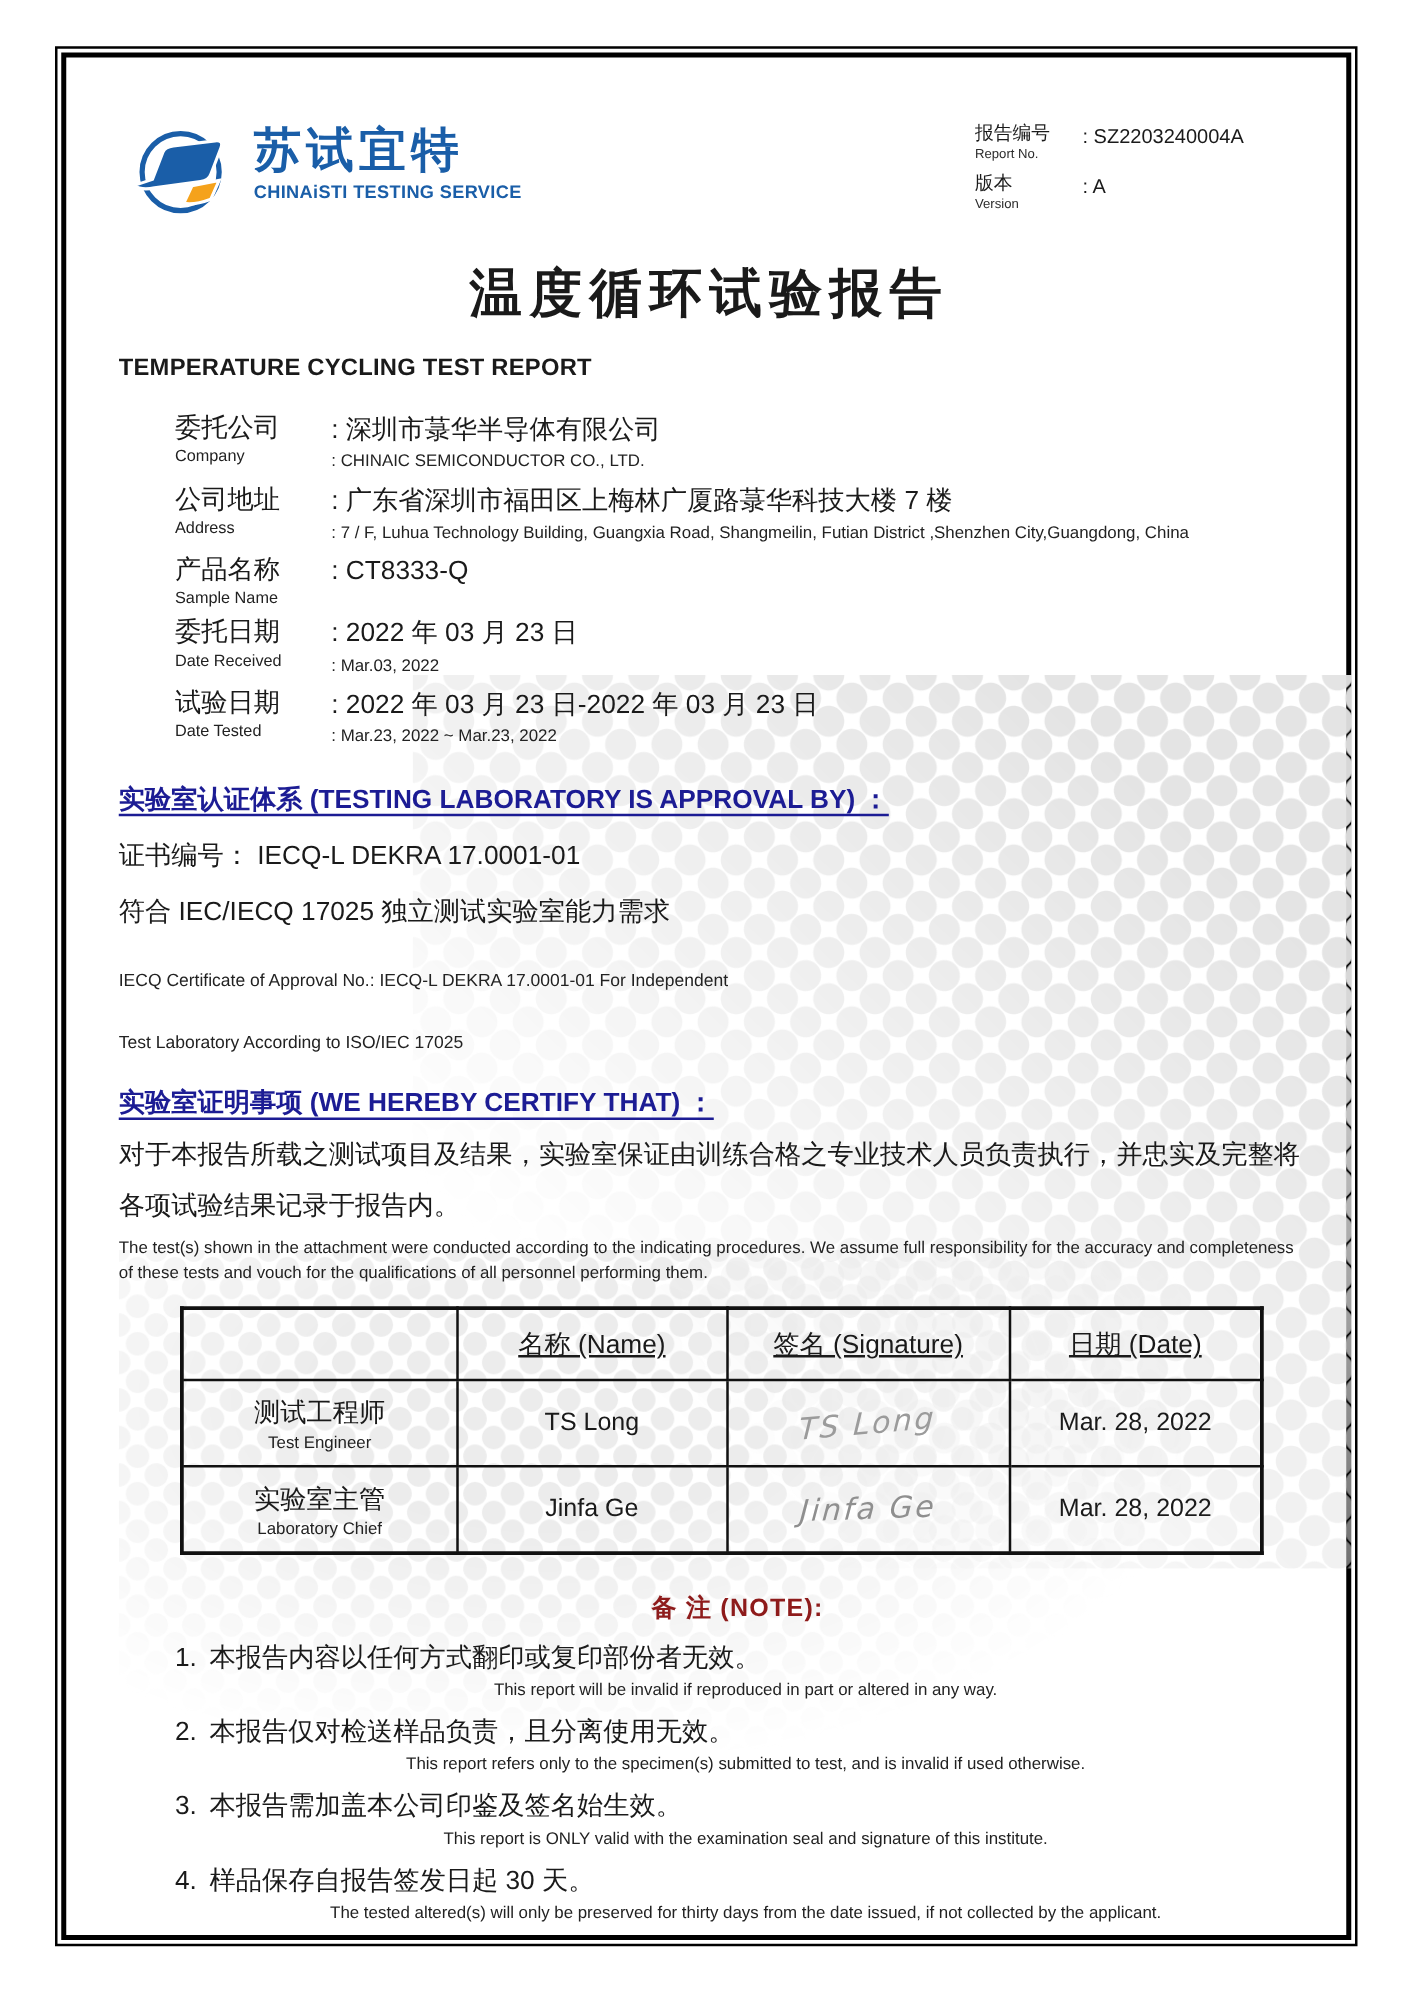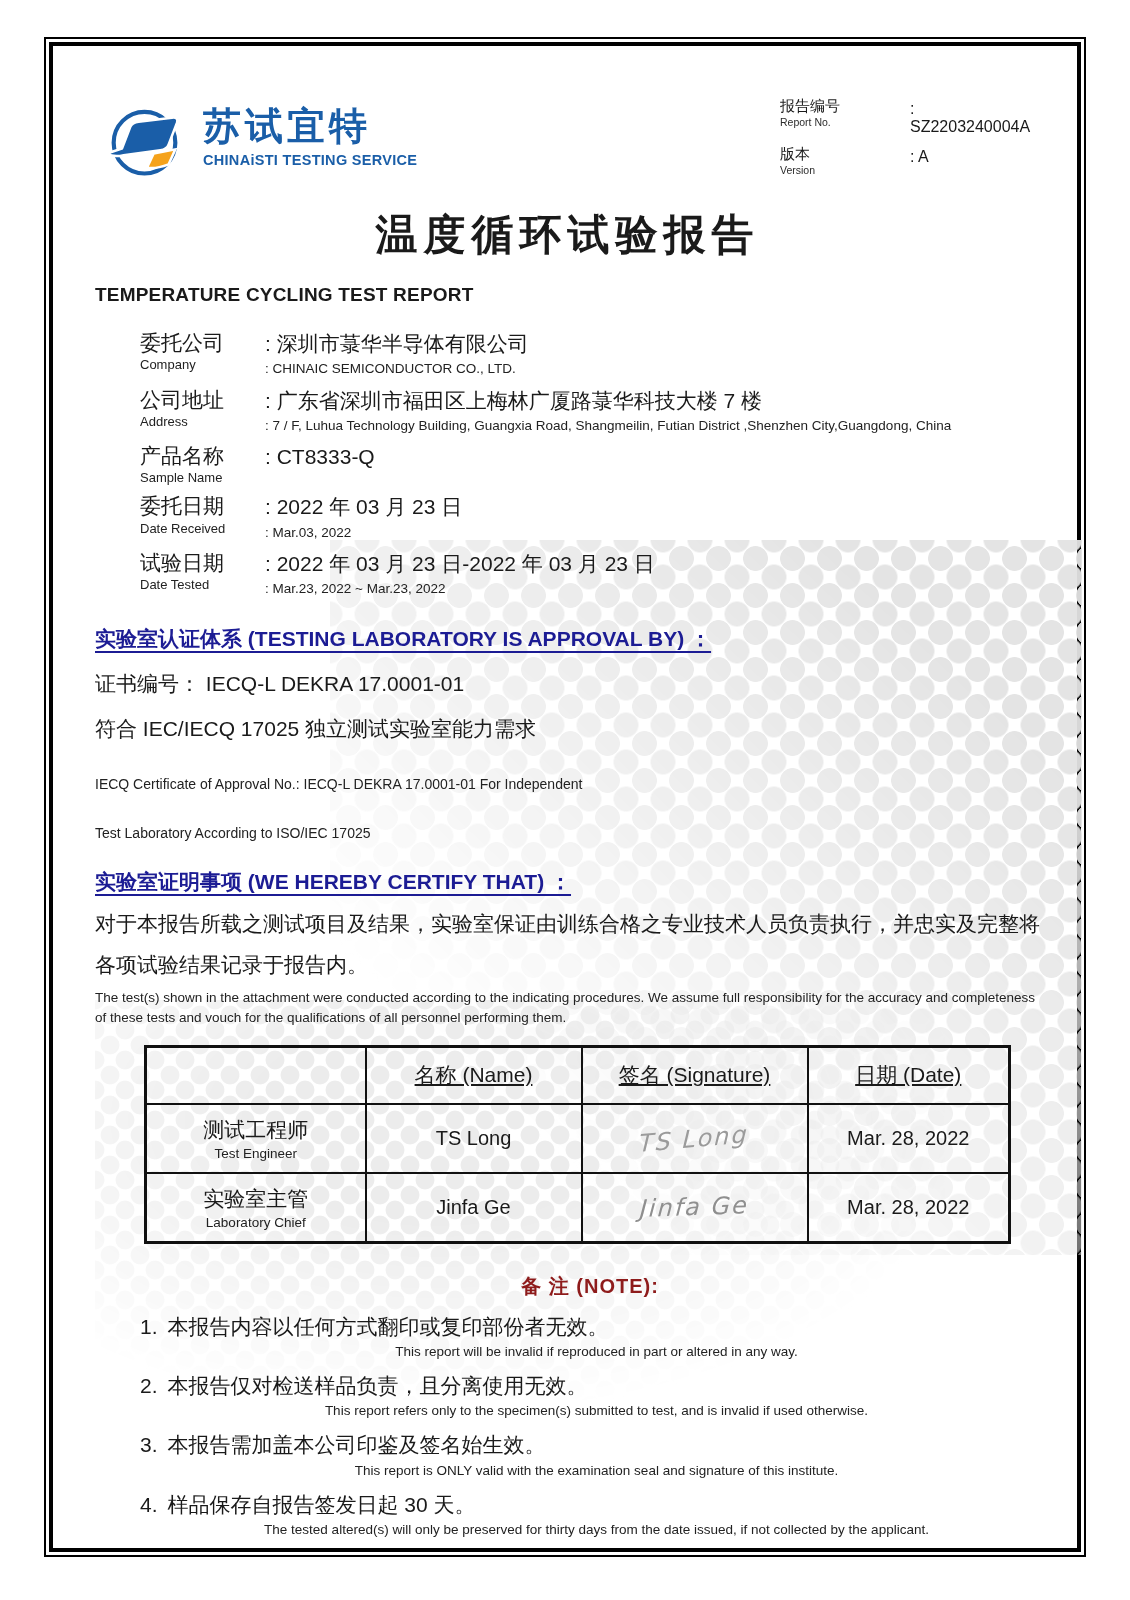--- a/index.html
+++ b/index.html
@@ -45,27 +45,27 @@
       radial-gradient(circle,#e7e7e7 9px,rgba(231,231,231,0) 9.8px);
     background-size:30px 30px;
     background-position:0 0,15px 15px;
     -webkit-mask-image:radial-gradient(ellipse at 40% 30%,rgba(0,0,0,.8) 25%,rgba(0,0,0,0) 75%);
     mask-image:radial-gradient(ellipse at 40% 30%,rgba(0,0,0,.8) 25%,rgba(0,0,0,0) 75%);
   }
   .content{
     position:absolute;left:95px;top:85px;width:945px;z-index:1;
   }
   
-  .hdr{display:flex;justify-content:space-between;align-items:flex-end;min-height:100px;}
+  .hdr{display:flex;justify-content:space-between;align-items:center;min-height:100px;}
   .logo-wrap{display:flex;align-items:flex-start;gap:14px;margin-left:10px;margin-top:6px;}
   .brand-txt{display:flex;flex-direction:column;margin-top:4px;}
   .brand-zh{font-size:38px;font-weight:bold;color:var(--blue);letter-spacing:4px;line-height:1.15;}
   .brand-en{font-size:14.5px;font-weight:bold;color:var(--blue);letter-spacing:.3px;margin-top:3px;}
   .report-block{width:222px;margin-top:6px;margin-right:38px;}
-  .rb-row{display:flex;margin-bottom:9px;gap:44px;}
+  .rb-row{display:flex;margin-bottom:9px;}
   .rb-labels{width:86px;flex:none;}
   .rb-zh{font-size:15px;line-height:1.25;}
   .rb-en{font-size:10.5px;color:#2c2c2c;}
   .rb-val{font-size:16px;padding-top:3px;}
   
   .title-zh{text-align:center;font-size:42px;font-weight:bold;letter-spacing:6px;margin-top:22px;}
   .title-en{text-align:left;font-size:19px;font-weight:bold;margin-top:21px;letter-spacing:.2px;}
   
   .fields{margin-top:24px;margin-left:45px;}
   .field{display:grid;grid-template-columns:125px 1fr;margin-bottom:8px;}

